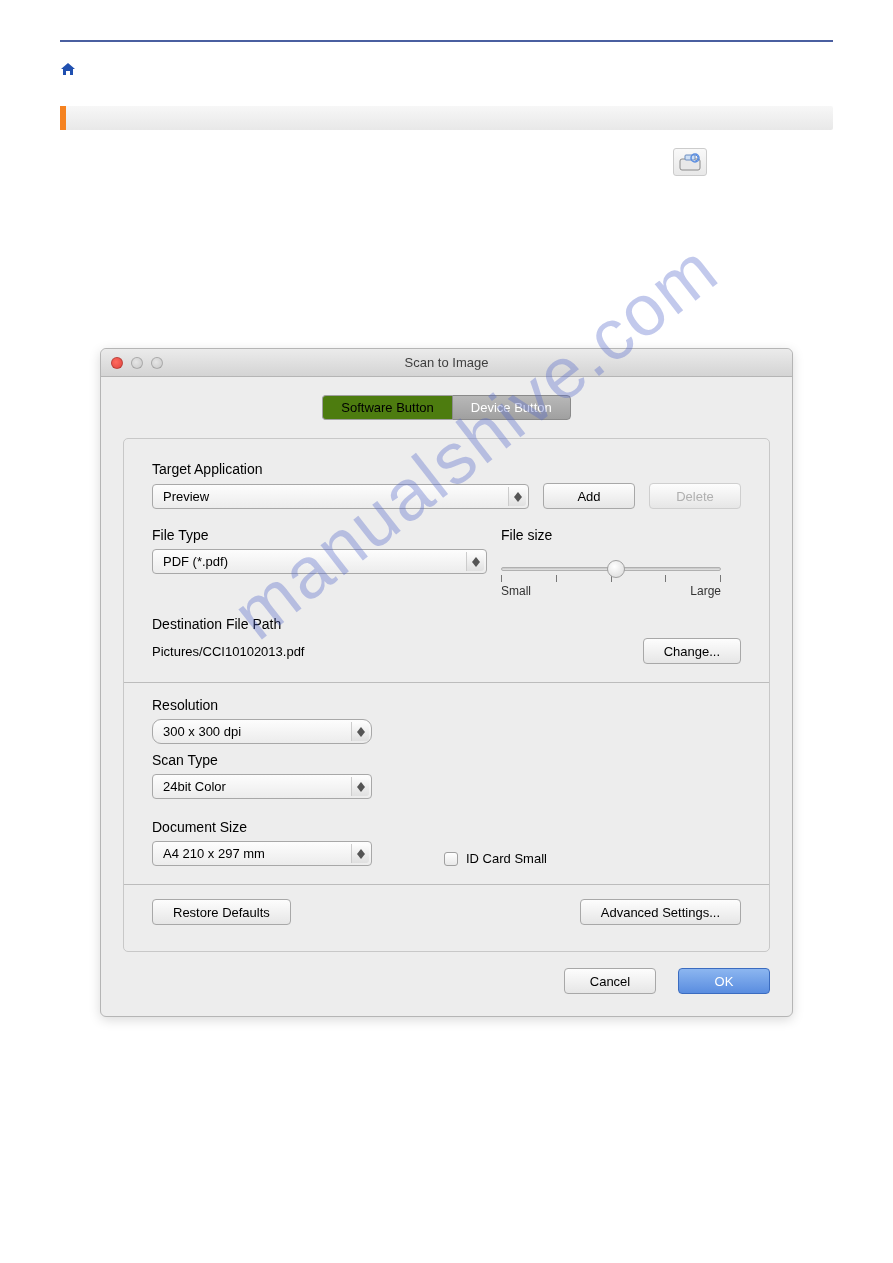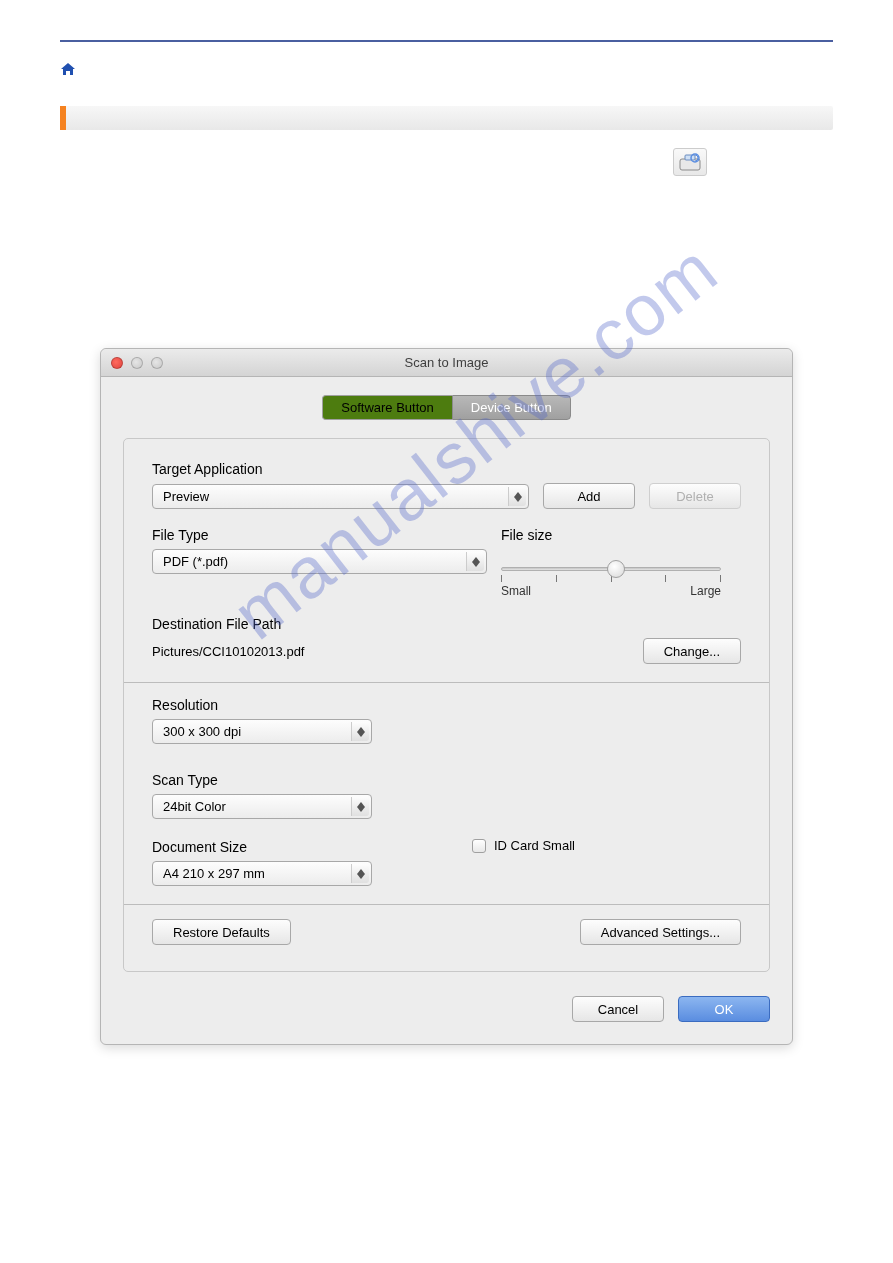--- a/index.html
+++ b/index.html
@@ -262,22 +262,22 @@
     .checkbox {
       width: 14px;
       height: 14px;
       border: 1px solid #a0a0a0;
       border-radius: 3px;
       background: linear-gradient(to bottom, #fff, #e8e8e8);
     }
     .bottom-actions {
       display: flex;
       justify-content: flex-end;
-      gap: 14px;
-      margin-top: 24px;
+      gap: 22px;
+      margin-top: 16px;
     }
     .watermark {
       position: absolute;
       top: 400px;
       left: 180px;
       font-size: 72px;
       color: rgba(80, 100, 200, .35);
       transform: rotate(-38deg);
       pointer-events: none;
       font-family: Arial, sans-serif;
@@ -391,24 +391,24 @@
         </div>
 
         <div class="form-label">Destination File Path</div>
         <div class="row" style="align-items:center;">
           <div style="flex:1;">Pictures/CCI10102013.pdf</div>
           <button class="btn">Change...</button>
         </div>
 
         <div class="divider"></div>
 
-        <div class="row" style="align-items:center; gap:100px;">
+        <div class="row" style="align-items:flex-end; gap:72px;">
           <div class="col" style="width:220px;">
             <div class="form-label">Resolution</div>
-            <div class="select" style="margin-bottom:28px;">
+            <div class="select" style="margin-bottom:8px;border-radius:9px;">
               <span>300 x 300 dpi</span>
               <span class="select-arrows">
                 <svg viewBox="0 0 8 5">
                     <path d="M0 5 L4 0 L8 5 Z" fill="#555"></path>
                   </svg>
                 <svg viewBox="0 0 8 5">
                     <path d="M0 0 L4 5 L8 0 Z" fill="#555"></path>
                   </svg>
               </span>
             </div>

